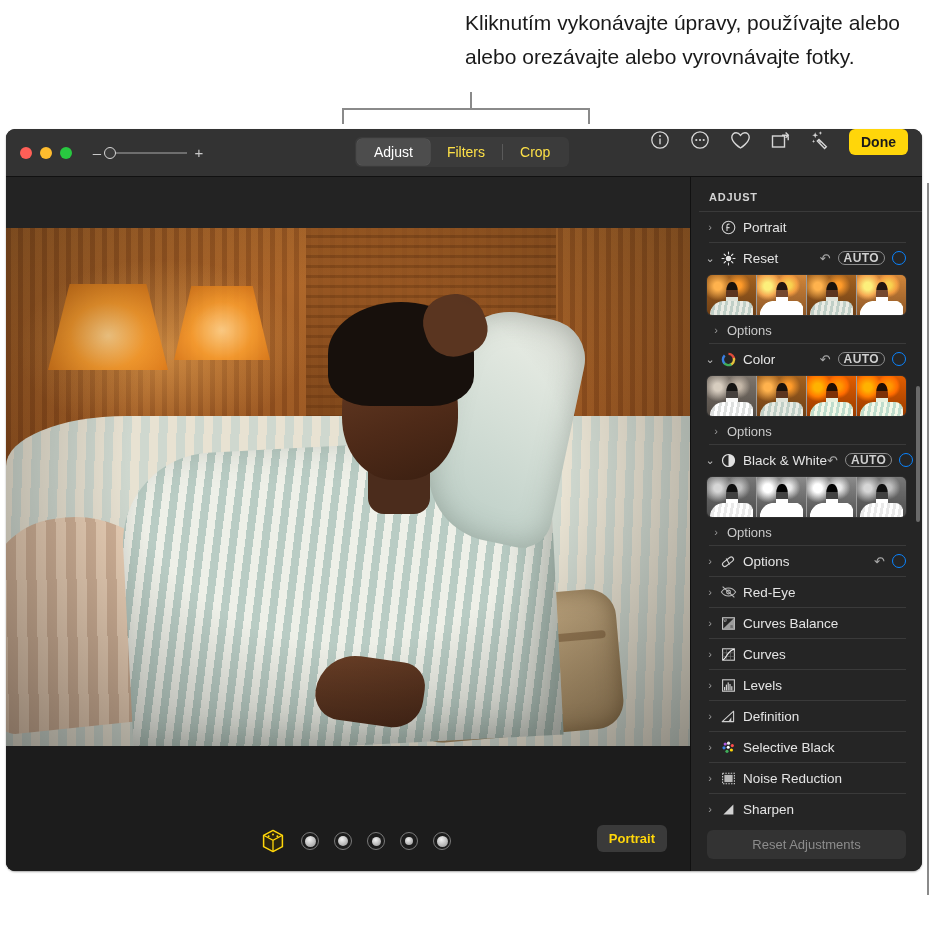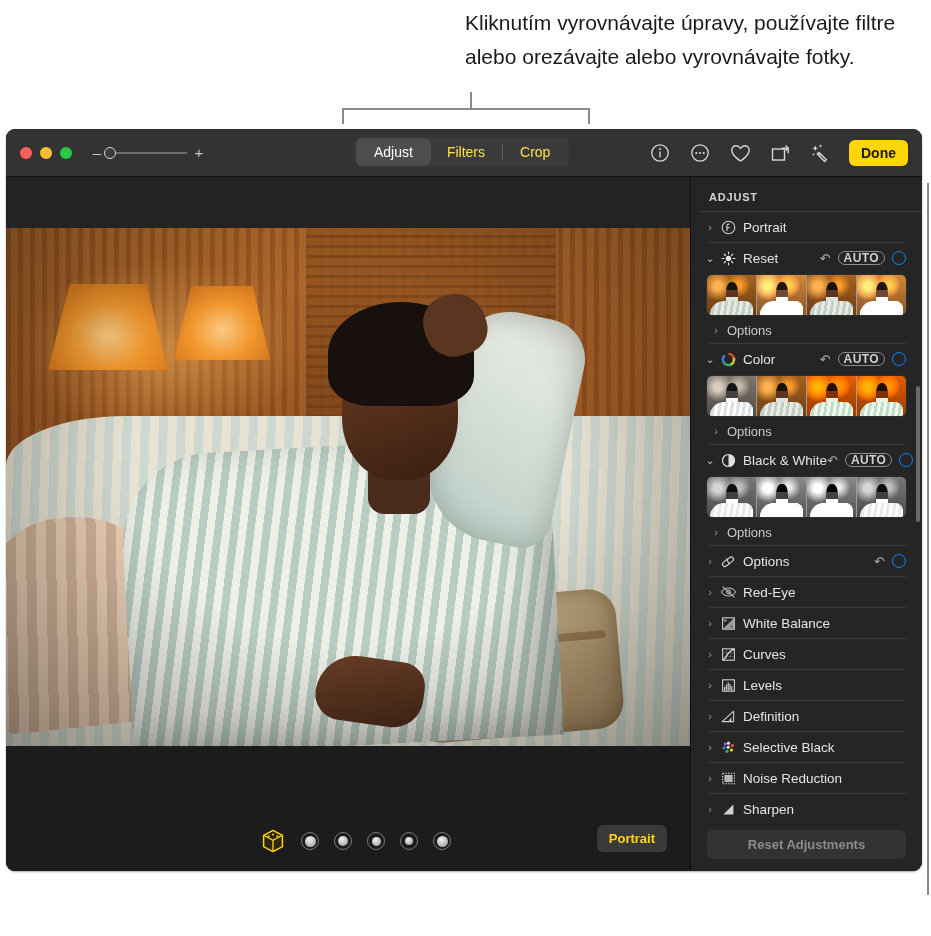--- a/index.html
+++ b/index.html
@@ -67,21 +67,21 @@
   }
   .seg {
     height: 26px; padding: 0 17px; display: flex; align-items: center;
     font-size: 14px; color: #fde047; border-radius: 5px; white-space: nowrap;
   }
   .seg.active { background: #4d4d4d; color: #ffffff; box-shadow: 0 0 0 0.5px #5a5a5a; }
   .segdiv { width: 1px; height: 16px; background: #5a5a5a; }
 
   .tool-right {
     position: absolute; right: 14px; top: 0; height: 48px;
-    display: flex; align-items: center; gap: 18px;
+    display: flex; align-items: flex-start; gap: 18px;
   }
   .ticon { width: 22px; height: 22px; display: flex; align-items: center; justify-content: center; }
   .done-btn {
     background: #ffd60a; color: #1a1a1a; font-size: 14px; font-weight: bold;
     padding: 5px 12px; border-radius: 6px; line-height: 16px;
   }
 
   
   .body { position: relative; display: flex; height: 694px; }
 
@@ -268,40 +268,40 @@
   .t-bright { filter: brightness(1.35) saturate(.85); }
   .t-desat  { filter: saturate(.12) brightness(1.1); }
   .t-sat    { filter: saturate(1.9) brightness(1.05); }
   .t-gray   { filter: grayscale(1) brightness(1.12) contrast(1.05); }
   .t-gray2  { filter: grayscale(1) brightness(1.28) contrast(1.2); }
 
   .opt-row { display: flex; align-items: center; height: 26px; padding-left: 8px; }
   .opt-chev { width: 14px; font-size: 11px; color: #9a9a9a; text-align: center; }
   .opt-label { font-size: 13px; color: #c9c9c9; margin-left: 4px; }
 
-  .sb-footer { padding: 8px 16px 12px 16px; font-weight: bold; }
+  .sb-footer { padding: 8px 16px 12px 16px; }
   .reset-btn {
     width: 100%; text-align: center; font-size: 13px; color: #8c8c8c;
     background: #333333; border-radius: 6px; padding: 7px 0;
   }
 
   .sb-scrollbar {
     position: absolute; right: 2px; top: 174px; width: 4px; height: 136px;
     background: #6a6a6a; border-radius: 2px;
   }
 
   
   svg { display: block; }
 </style>
 </head>
 <body>
 
 <div class="stage">
 
-  <div class="callout-top">Kliknutím vyrovnávajte úpravy, používajte filtre alebo orezávajte alebo vyrovnávajte fotky.</div>
+  <div class="callout-top">Kliknutím vykonávajte úpravy, používajte alebo alebo orezávajte alebo vyrovnávajte fotky.</div>
 
   <div class="leader ld-stem"></div>
   <div class="leader ld-horiz"></div>
   <div class="leader ld-capL"></div>
   <div class="leader ld-capR"></div>
 
   <div class="leader ld-right-outer"></div>
   <div class="leader ld-right-inner"></div>
   <div class="leader ld-right-inner-capT"></div>
   <div class="leader ld-right-inner-capB"></div>
@@ -614,21 +614,21 @@
           <div class="row">
             <div class="chev">›</div>
             <div class="row-icon">
               <svg width="15" height="15" viewBox="0 0 15 15">
                   <rect x="1.6" y="1.8" width="11.8" height="11.4" fill="none" stroke="#cfcfcf" stroke-width="1.1"></rect>
                   <path d="M1.6 13.2 13.4 1.8v11.4z" fill="#9d9d9d"></path>
                   <text x="2.6" y="5.6" font-size="3.4" fill="#dcdcdc" font-family="Liberation Sans">W</text>
                   <text x="9.6" y="12" font-size="3.4" fill="#2b2b2b" font-family="Liberation Sans">B</text>
                 </svg>
             </div>
-            <div class="row-label">White Balance</div>
+            <div class="row-label">Curves Balance</div>
           </div>
           <div class="sb-hr"></div>
 
           <div class="row">
             <div class="chev">›</div>
             <div class="row-icon">
               <svg width="15" height="15" viewBox="0 0 15 15">
                   <rect x="1.6" y="1.8" width="11.8" height="11.4" fill="none" stroke="#cfcfcf" stroke-width="1.1"></rect>
                   <path d="M5.5 1.8v11.4M9.5 1.8v11.4M1.6 5.8h11.8M1.6 9.4h11.8" stroke="#6f6f6f" stroke-width=".7"></path>
                   <path d="M1.8 12.8C5 12.8 6.6 3 13.2 2.4" fill="none" stroke="#f0f0f0" stroke-width="1.1"></path>

